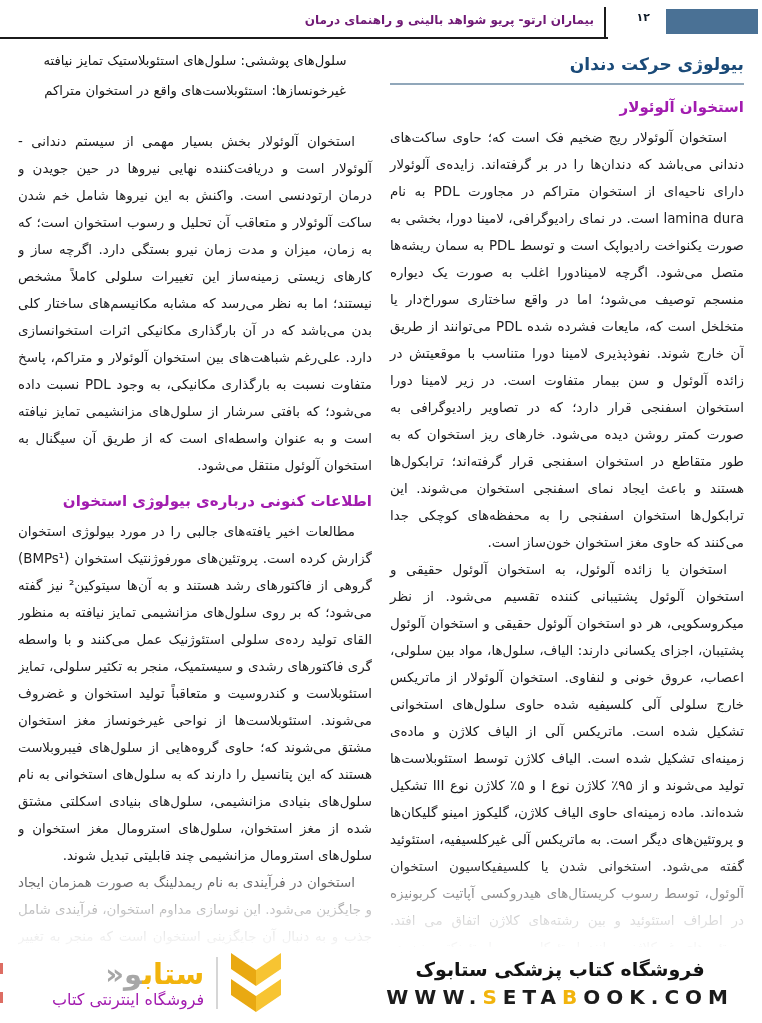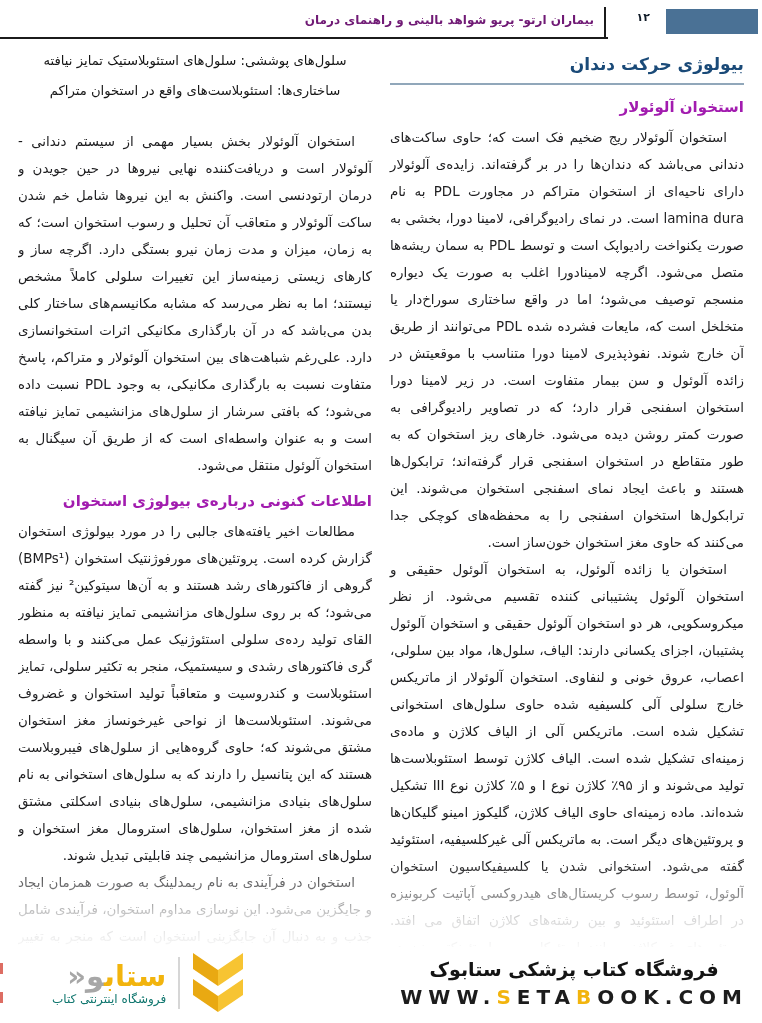--- a/index.html
+++ b/index.html
@@ -28,29 +28,29 @@
   .body{margin:0;font-size:13.4px;line-height:27px;text-align:justify;color:#1d1d1f;}
   .ind{text-indent:17px;}
   .gap-top{margin-top:22px;}
   .cont-item{margin:0;font-size:13.2px;line-height:30px;font-weight:normal;text-align:center;color:#151515;}
 
   
   .fade{position:absolute;left:0;right:0;top:862px;height:95px;pointer-events:none;
         background:linear-gradient(to bottom,rgba(255,255,255,0) 0%,rgba(255,255,255,.82) 60%,#ffffff 95%);}
 
   
-  footer{position:absolute;left:0;right:0;bottom:0;height:76px;background:#ffffff;
+  footer{position:absolute;left:0;right:14px;bottom:0;height:76px;background:#ffffff;
          display:flex;justify-content:space-between;align-items:center;padding:0 14px 4px 52px;box-sizing:border-box;gap:24px;}
   .logo{display:flex;align-items:center;gap:12px;}
   .wm-wrap{display:flex;flex-direction:column;align-items:flex-end;}
   .wordmark{font-size:29px;font-weight:bold;line-height:32px;letter-spacing:0;}
   .wm-y{color:#f2b40d;}
   .wm-g{color:#a7a7a7;}
   .wm-chev{color:#a7a7a7;font-weight:bold;}
-  .tagline{font-size:12px;color:#0f766e;margin-top:0;direction:rtl;}
+  .tagline{font-size:16px;color:#a21caf;margin-top:0;direction:rtl;}
   .logo-divider{width:2px;height:52px;background:#d6d6d6;}
   .emblem{display:block;}
   .footer-right{text-align:center;}
   .store-name{font-size:19px;font-weight:bold;color:#141414;direction:rtl;line-height:28px;}
   .url{font-size:20px;font-weight:bold;letter-spacing:6px;color:#1c1c1c;line-height:28px;white-space:nowrap;}
   .url .yel{color:#f2b40d;}
 
   .crop-mark{position:absolute;left:0;width:3px;height:11px;background:#d4483c;opacity:.8;}
 </style>
 </head>
@@ -72,21 +72,21 @@
       <h1 class="sec-title">بیولوژی حرکت دندان</h1>
       <div class="sec-rule"></div>
       <h2 class="sub">استخوان آلوئولار</h2>
       <p class="body ind">استخوان آلوئولار ریج ضخیم فک است که؛ حاوی ساکت‌های دندانی می‌باشد که دندان‌ها را در بر گرفته‌اند. زایده‌ی آلوئولار دارای ناحیه‌ای از استخوان متراکم در مجاورت PDL به نام lamina dura است. در نمای رادیوگرافی، لامینا دورا، بخشی به صورت یکنواخت رادیواپک است و توسط PDL به سمان ریشه‌ها متصل می‌شود. اگرچه لامینادورا اغلب به صورت یک دیواره منسجم توصیف می‌شود؛ اما در واقع ساختاری سوراخ‌دار یا متخلخل است که، مایعات فشرده شده PDL می‌توانند از طریق آن خارج شوند. نفوذپذیری لامینا دورا متناسب با موقعیتش در زائده آلوئول و سن بیمار متفاوت است. در زیر لامینا دورا استخوان اسفنجی قرار دارد؛ که در تصاویر رادیوگرافی به صورت کمتر روشن دیده می‌شود. خارهای ریز استخوان که به طور متقاطع در استخوان اسفنجی قرار گرفته‌اند؛ ترابکول‌ها هستند و باعث ایجاد نمای اسفنجی استخوان می‌شوند. این ترابکول‌ها استخوان اسفنجی را به محفظه‌های کوچکی جدا می‌کنند که حاوی مغز استخوان خون‌ساز است.</p>
       <p class="body ind">استخوان یا زائده آلوئول، به استخوان آلوئول حقیقی و استخوان آلوئول پشتیبانی کننده تقسیم می‌شود. از نظر میکروسکوپی، هر دو استخوان آلوئول حقیقی و استخوان آلوئول پشتیبان، اجزای یکسانی دارند: الیاف، سلول‌ها، مواد بین سلولی، اعصاب، عروق خونی و لنفاوی. استخوان آلوئولار از ماتریکس خارج سلولی آلی کلسیفیه شده حاوی سلول‌های استخوانی تشکیل شده است. ماتریکس آلی از الیاف کلاژن و ماده‌ی زمینه‌ای تشکیل شده است. الیاف کلاژن توسط استئوبلاست‌ها تولید می‌شوند و از ۹۵٪ کلاژن نوع I و ۵٪ کلاژن نوع III تشکیل شده‌اند. ماده زمینه‌ای حاوی الیاف کلاژن، گلیکوز امینو گلیکان‌ها و پروتئین‌های دیگر است. به ماتریکس آلی غیرکلسیفیه، استئوئید گفته می‌شود. استخوانی شدن یا کلسیفیکاسیون استخوان آلوئول، توسط رسوب کریستال‌های هیدروکسی آپاتیت کربونیزه در اطراف استئوئید و بین رشته‌های کلاژن اتفاق می افتد. پروتئین‌های غیرکلاژنی مانند استئوکلسین و استئونکتین نیز در روند کلسیفیکاسیون مشارکت دارند.</p>
 
     </section>
 
     <section class="col">
       <p class="cont-item">سلول‌های پوششی: سلول‌های استئوبلاستیک تمایز نیافته</p>
-      <p class="cont-item">ساختاری‌ها: استئوبلاست‌های واقع در استخوان متراکم</p>
+      <p class="cont-item">غیرخونساز‌ها: استئوبلاست‌های واقع در استخوان متراکم</p>
       <p class="body ind gap-top">استخوان آلوئولار بخش بسیار مهمی از سیستم دندانی - آلوئولار است و دریافت‌کننده نهایی نیروها در حین جویدن و درمان ارتودنسی است. واکنش به این نیروها شامل خم شدن ساکت آلوئولار و متعاقب آن تحلیل و رسوب استخوان است؛ که به زمان، میزان و مدت زمان نیرو بستگی دارد. اگرچه ساز و کارهای زیستی زمینه‌ساز این تغییرات سلولی کاملاً مشخص نیستند؛ اما به نظر می‌رسد که مشابه مکانیسم‌های ساختار کلی بدن می‌باشد که در آن بارگذاری مکانیکی اثرات استخوانسازی دارد. علی‌رغم شباهت‌های بین استخوان آلوئولار و متراکم، پاسخ متفاوت نسبت به بارگذاری مکانیکی، به وجود PDL نسبت داده می‌شود؛ که بافتی سرشار از سلول‌های مزانشیمی تمایز نیافته است و به عنوان واسطه‌ای است که از طریق آن سیگنال به استخوان آلوئول منتقل می‌شود.</p>
       <h2 class="sub">اطلاعات کنونی درباره‌ی بیولوژی استخوان</h2>
       <p class="body ind">مطالعات اخیر یافته‌های جالبی را در مورد بیولوژی استخوان گزارش کرده است. پروتئین‌های مورفوژنتیک استخوان (BMPs¹) گروهی از فاکتورهای رشد هستند و به آن‌ها سیتوکین² نیز گفته می‌شود؛ که بر روی سلول‌های مزانشیمی تمایز نیافته به منظور القای تولید رده‌ی سلولی استئوژنیک عمل می‌کنند و با واسطه گری فاکتورهای رشدی و سیستمیک، منجر به تکثیر سلولی، تمایز استئوبلاست و کندروسیت و متعاقباً تولید استخوان و غضروف می‌شوند. استئوبلاست‌ها از نواحی غیرخونساز مغز استخوان مشتق می‌شوند که؛ حاوی گروه‌هایی از سلول‌های فیبروبلاست هستند که این پتانسیل را دارند که به سلول‌های استخوانی به نام سلول‌های بنیادی مزانشیمی، سلول‌های بنیادی اسکلتی مشتق شده از مغز استخوان، سلول‌های استرومال مغز استخوان و سلول‌های استرومال مزانشیمی چند قابلیتی تبدیل شوند.</p>
       <p class="body ind">استخوان در فرآیندی به نام ریمدلینگ به صورت همزمان ایجاد و جایگزین می‌شود. این نوسازی مداوم استخوان، فرآیندی شامل جذب و به دنبال آن جایگزینی استخوان است که منجر به تغییر اندکی در شکل می‌شود. این امر توسط استئوبلاست‌ها و استئوکلاست‌ها صورت می‌گیرد. سلول‌ها توسط گروهی از سیگنال‌ها تحریک می‌شوند و در مجموع آن‌ها به عنوان یک واحد ریمدلینگ نامیده</p>
     </section>
   </main>
 
   <div class="fade"></div>
 
   <footer>

